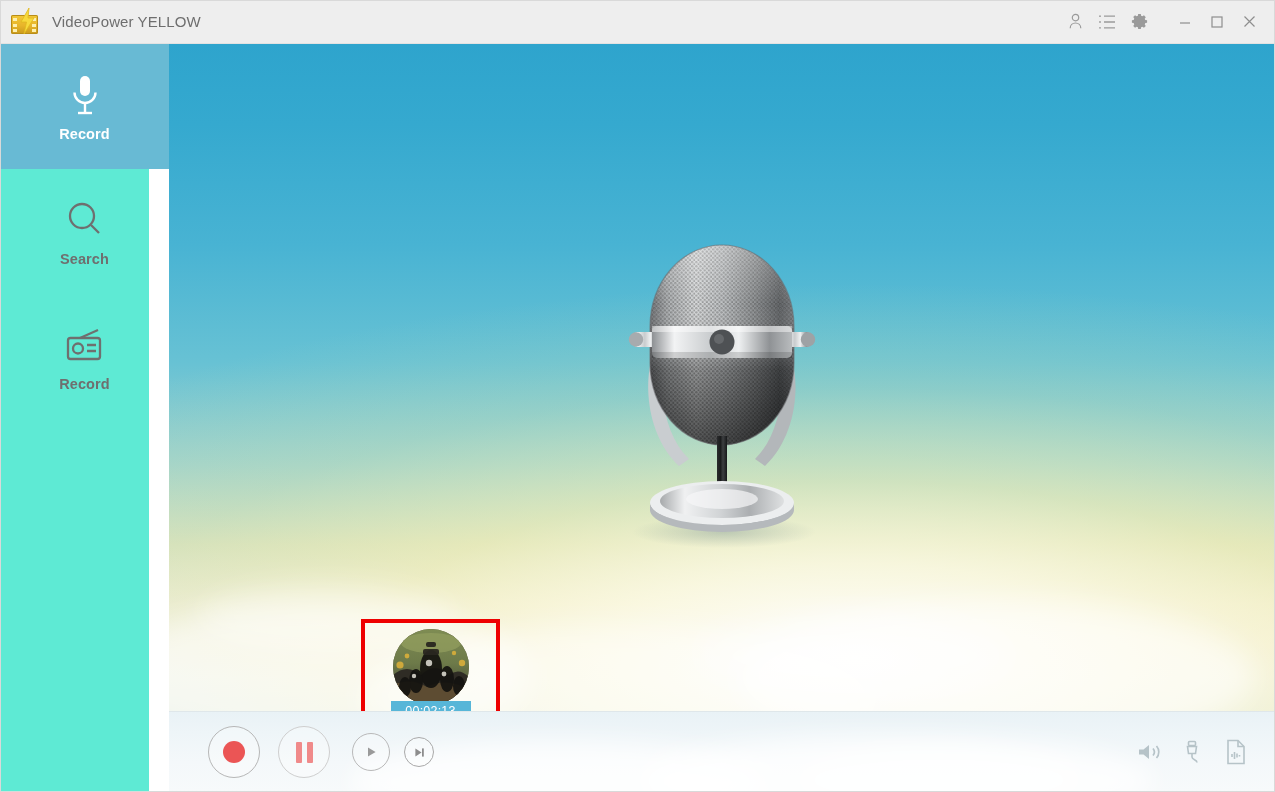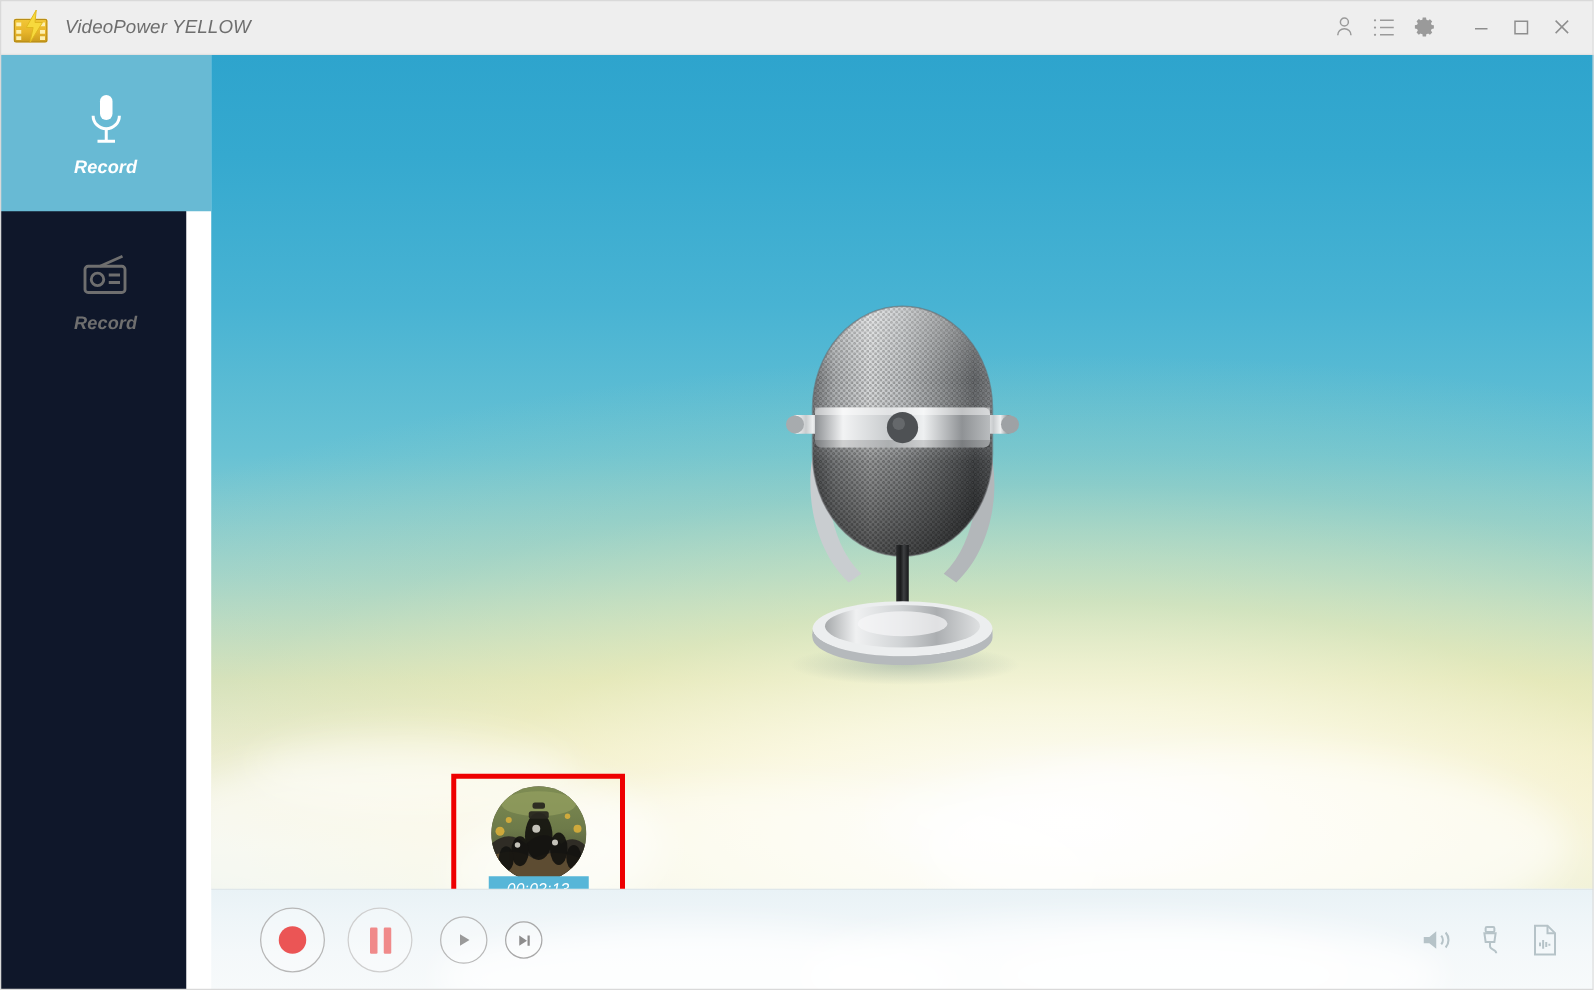--- a/index.html
+++ b/index.html
@@ -7,21 +7,20 @@
     width: 1275px; height: 792px;
     overflow: hidden;
     font-family: "Liberation Sans", sans-serif;
     background: #ffffff;
   }
 
   .app {
     position: relative;
     width: 1275px; height: 792px;
     overflow: hidden;
-    font-style: italic;
   }
 
   
   .titlebar {
     position: absolute; left: 0; top: 0;
     width: 1275px; height: 44px;
     background: #eeeeee;
     border-bottom: 1px solid #e2e2e2;
     display: flex; align-items: center;
   }
@@ -76,21 +75,21 @@
     display: flex; align-items: center; justify-content: center;
     color: #8e8e8e;
   }
   .win-btn.min { margin-left: 14px; }
   .win-btn.close { margin-right: 10px; }
 
   
   .sidebar {
     position: absolute; left: 0; top: 44px;
     width: 149px; height: 748px;
-    background: #0f172a;
+    background: #5eead4;
   }
   .nav-item {
     width: 169px;
     height: 125px;
     display: flex; flex-direction: column;
     align-items: center; justify-content: center;
     color: #6f6f6f;
     cursor: default;
   }
   .nav-item .nav-icon {
@@ -297,20 +296,29 @@
           <rect x="12" y="2" width="10" height="20" rx="5" fill="currentColor" stroke="none"></rect>
           <path d="M6.5 18.5a10.5 10.5 0 0 0 21 0"></path>
           <path d="M17 29v9"></path>
           <path d="M10 39h14"></path>
         </svg>
       </span>
       <span class="nav-label">Record</span>
     </div>
 
 
+    <div class="nav-item">
+      <span class="nav-icon">
+        <svg width="40" height="40" viewBox="0 0 40 40" fill="none" stroke="currentColor" stroke-width="2.3">
+          <circle cx="17" cy="16" r="12"></circle>
+          <path d="M26 25l8 8"></path>
+        </svg>
+      </span>
+      <span class="nav-label">Search</span>
+    </div>
 
 
 
     <div class="nav-item">
       <span class="nav-icon">
         <svg width="42" height="36" viewBox="0 0 42 36" fill="none" stroke="currentColor" stroke-width="2.3">
           <rect x="4" y="11" width="32" height="21" rx="2.5"></rect>
           <circle cx="14" cy="21.5" r="5"></circle>
           <path d="M23 18h9M23 24h9"></path>
           <path d="M16 11l18-8"></path>

